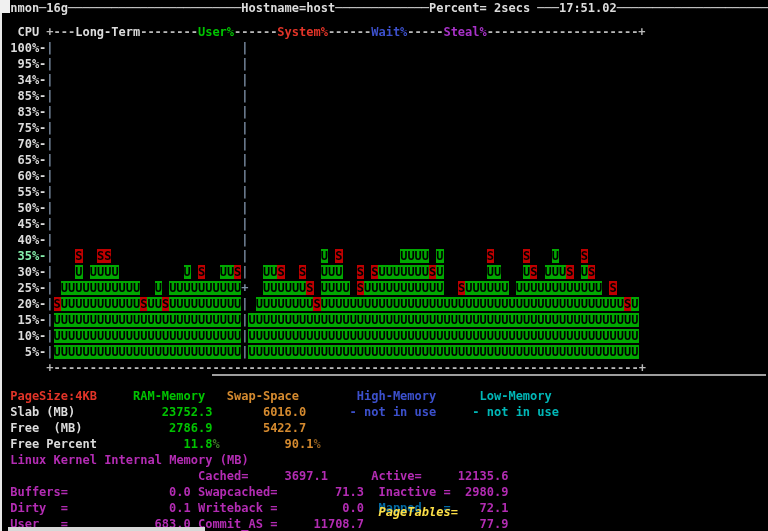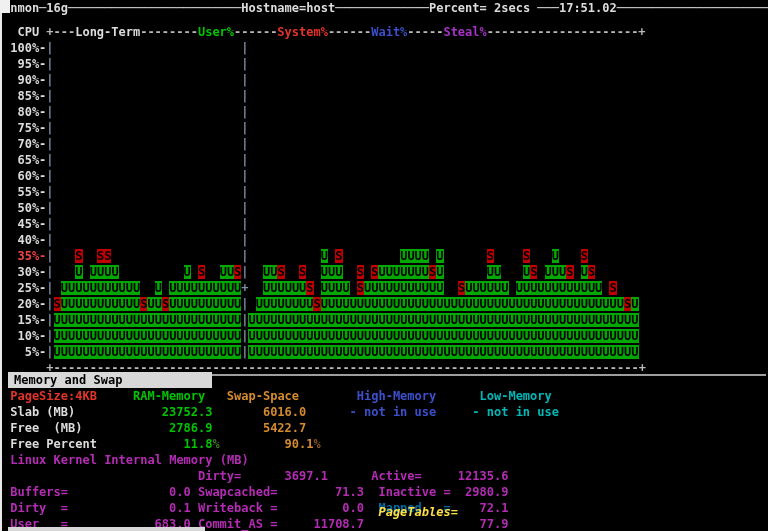--- a/index.html
+++ b/index.html
@@ -44,27 +44,27 @@
       <span class="seg" style="left: 486.74px; top: 24px; color: rgb(185, 185, 185);">---------------------</span>
       <span class="seg" style="left: 638.36px; top: 24px; color: rgb(185, 185, 185);">+</span>
     </div>
   <div id="cpu-chart">
       <span class="seg" style="left: 10.22px; top: 40px; color: rgb(220, 220, 220);">100%-</span>
       <span class="seg" style="left: 46.32px; top: 40px; color: rgb(125, 143, 166);">|</span>
       <span class="seg" style="left: 241.26px; top: 40px; color: rgb(125, 143, 166);">|</span>
       <span class="seg" style="left: 17.44px; top: 56px; color: rgb(220, 220, 220);">95%-</span>
       <span class="seg" style="left: 46.32px; top: 56px; color: rgb(125, 143, 166);">|</span>
       <span class="seg" style="left: 241.26px; top: 56px; color: rgb(125, 143, 166);">|</span>
-      <span class="seg" style="left: 17.44px; top: 72px; color: rgb(220, 220, 220);">90%-</span>
+      <span class="seg" style="left: 17.44px; top: 72px; color: rgb(220, 220, 220);">34%-</span>
       <span class="seg" style="left: 46.32px; top: 72px; color: rgb(125, 143, 166);">|</span>
       <span class="seg" style="left: 241.26px; top: 72px; color: rgb(125, 143, 166);">|</span>
       <span class="seg" style="left: 17.44px; top: 88px; color: rgb(220, 220, 220);">85%-</span>
       <span class="seg" style="left: 46.32px; top: 88px; color: rgb(125, 143, 166);">|</span>
       <span class="seg" style="left: 241.26px; top: 88px; color: rgb(125, 143, 166);">|</span>
-      <span class="seg" style="left: 17.44px; top: 104px; color: rgb(220, 220, 220);">80%-</span>
+      <span class="seg" style="left: 17.44px; top: 104px; color: rgb(220, 220, 220);">83%-</span>
       <span class="seg" style="left: 46.32px; top: 104px; color: rgb(125, 143, 166);">|</span>
       <span class="seg" style="left: 241.26px; top: 104px; color: rgb(125, 143, 166);">|</span>
       <span class="seg" style="left: 17.44px; top: 120px; color: rgb(220, 220, 220);">75%-</span>
       <span class="seg" style="left: 46.32px; top: 120px; color: rgb(125, 143, 166);">|</span>
       <span class="seg" style="left: 241.26px; top: 120px; color: rgb(125, 143, 166);">|</span>
       <span class="seg" style="left: 17.44px; top: 136px; color: rgb(220, 220, 220);">70%-</span>
       <span class="seg" style="left: 46.32px; top: 136px; color: rgb(125, 143, 166);">|</span>
       <span class="seg" style="left: 241.26px; top: 136px; color: rgb(125, 143, 166);">|</span>
       <span class="seg" style="left: 17.44px; top: 152px; color: rgb(220, 220, 220);">65%-</span>
       <span class="seg" style="left: 46.32px; top: 152px; color: rgb(125, 143, 166);">|</span>
@@ -77,21 +77,21 @@
       <span class="seg" style="left: 241.26px; top: 184px; color: rgb(125, 143, 166);">|</span>
       <span class="seg" style="left: 17.44px; top: 200px; color: rgb(220, 220, 220);">50%-</span>
       <span class="seg" style="left: 46.32px; top: 200px; color: rgb(125, 143, 166);">|</span>
       <span class="seg" style="left: 241.26px; top: 200px; color: rgb(125, 143, 166);">|</span>
       <span class="seg" style="left: 17.44px; top: 216px; color: rgb(220, 220, 220);">45%-</span>
       <span class="seg" style="left: 46.32px; top: 216px; color: rgb(125, 143, 166);">|</span>
       <span class="seg" style="left: 241.26px; top: 216px; color: rgb(125, 143, 166);">|</span>
       <span class="seg" style="left: 17.44px; top: 232px; color: rgb(220, 220, 220);">40%-</span>
       <span class="seg" style="left: 46.32px; top: 232px; color: rgb(125, 143, 166);">|</span>
       <span class="seg" style="left: 241.26px; top: 232px; color: rgb(125, 143, 166);">|</span>
-      <span class="seg" style="left: 17.44px; top: 248px; color: #ef4444;">35%-</span>
+      <span class="seg" style="left: 17.44px; top: 248px; color: #86efac;">35%-</span>
       <span class="seg" style="left: 46.32px; top: 248px; color: rgb(125, 143, 166);">|</span>
       <span class="seg" style="left: 241.26px; top: 248px; color: rgb(125, 143, 166);">|</span>
       <span class="seg" style="left: 17.44px; top: 264px; color: rgb(220, 220, 220);">30%-</span>
       <span class="seg" style="left: 46.32px; top: 264px; color: rgb(125, 143, 166);">|</span>
       <span class="seg" style="left: 241.26px; top: 264px; color: rgb(125, 143, 166);">|</span>
       <span class="seg" style="left: 17.44px; top: 280px; color: rgb(220, 220, 220);">25%-</span>
       <span class="seg" style="left: 46.32px; top: 280px; color: rgb(125, 143, 166);">|</span>
       <span class="seg" style="left: 241.26px; top: 280px; color: rgb(125, 143, 166);">+</span>
       <span class="seg" style="left: 17.44px; top: 296px; color: rgb(220, 220, 220);">20%-</span>
       <span class="seg" style="left: 46.32px; top: 296px; color: rgb(125, 143, 166);">|</span>
@@ -537,23 +537,20 @@
       <div class="cell" style="left: 623.92px; top: 345px; background: rgb(0, 168, 0); color: rgb(0, 0, 0);">U</div>
       <div class="cell" style="left: 623.92px; top: 329px; background: rgb(0, 168, 0); color: rgb(0, 0, 0);">U</div>
       <div class="cell" style="left: 623.92px; top: 313px; background: rgb(0, 168, 0); color: rgb(0, 0, 0);">U</div>
       <div class="cell" style="left: 623.92px; top: 297px; background: rgb(191, 0, 0); color: rgb(0, 0, 0);">S</div>
       <div class="cell" style="left: 631.14px; top: 345px; background: rgb(0, 168, 0); color: rgb(0, 0, 0);">U</div>
       <div class="cell" style="left: 631.14px; top: 329px; background: rgb(0, 168, 0); color: rgb(0, 0, 0);">U</div>
       <div class="cell" style="left: 631.14px; top: 313px; background: rgb(0, 168, 0); color: rgb(0, 0, 0);">U</div>
       <div class="cell" style="left: 631.14px; top: 297px; background: rgb(0, 168, 0); color: rgb(0, 0, 0);">U</div>
     </div>
 
-  <div class="hbar" id="mem-header-bar" style="left: 8px; top: 372px; width: 204px; background: rgb(216, 216, 216);">
-    <span>Memory and Swap</span>
-  </div>
   <div id="mem-header-line" style="position: absolute; left: 212px; top: 374px; width: 554px; height: 2px; background: rgb(158, 158, 158);"></div>
 
   <div id="memory-rows">
       <span class="seg" style="left: 10.22px; top: 388px; color: rgb(226, 52, 40);">PageSize:4KB</span>
       <span class="seg" style="left: 132.96px; top: 388px; color: rgb(0, 196, 0);">RAM-Memory</span>
       <span class="seg" style="left: 226.82px; top: 388px; color: rgb(212, 138, 47);">Swap-Space</span>
       <span class="seg" style="left: 356.78px; top: 388px; color: rgb(60, 80, 204);">High-Memory</span>
       <span class="seg" style="left: 479.52px; top: 388px; color: rgb(0, 183, 183);">Low-Memory</span>
       <span class="seg" style="left: 10.22px; top: 404px; color: rgb(220, 220, 220);">Slab (MB)</span>
       <span class="seg" style="left: 161.84px; top: 404px; color: rgb(0, 196, 0);">23752.3</span>
@@ -562,21 +559,21 @@
       <span class="seg" style="left: 472.3px; top: 404px; color: rgb(0, 183, 183);">- not in use</span>
       <span class="seg" style="left: 10.22px; top: 420px; color: rgb(220, 220, 220);">Free  (MB)</span>
       <span class="seg" style="left: 169.06px; top: 420px; color: rgb(0, 196, 0);">2786.9</span>
       <span class="seg" style="left: 262.92px; top: 420px; color: rgb(212, 138, 47);">5422.7</span>
       <span class="seg" style="left: 10.22px; top: 436px; color: rgb(220, 220, 220);">Free Percent</span>
       <span class="seg" style="left: 183.5px; top: 436px; color: rgb(0, 196, 0);">11.8</span>
       <span class="seg" style="left: 212.38px; top: 436px; color: rgb(63, 122, 40);">%</span>
       <span class="seg" style="left: 284.58px; top: 436px; color: rgb(212, 138, 47);">90.1</span>
       <span class="seg" style="left: 313.46px; top: 436px; color: rgb(138, 90, 30);">%</span>
       <span class="seg" style="left: 10.22px; top: 452px; color: rgb(179, 44, 179);">Linux Kernel Internal Memory (MB)</span>
-      <span class="seg" style="left: 197.94px; top: 468px; color: rgb(179, 44, 179);">Dirty=</span>
+      <span class="seg" style="left: 197.94px; top: 468px; color: rgb(179, 44, 179);">Cached=</span>
       <span class="seg" style="left: 284.58px; top: 468px; color: rgb(179, 44, 179);">3697.1</span>
       <span class="seg" style="left: 371.22px; top: 468px; color: rgb(179, 44, 179);">Active=</span>
       <span class="seg" style="left: 457.86px; top: 468px; color: rgb(179, 44, 179);">12135.6</span>
       <span class="seg" style="left: 10.22px; top: 484px; color: rgb(179, 44, 179);">Buffers=</span>
       <span class="seg" style="left: 169.06px; top: 484px; color: rgb(179, 44, 179);">0.0</span>
       <span class="seg" style="left: 197.94px; top: 484px; color: rgb(179, 44, 179);">Swapcached=</span>
       <span class="seg" style="left: 335.12px; top: 484px; color: rgb(179, 44, 179);">71.3</span>
       <span class="seg" style="left: 378.44px; top: 484px; color: rgb(179, 44, 179);">Inactive =</span>
       <span class="seg" style="left: 465.08px; top: 484px; color: rgb(179, 44, 179);">2980.9</span>
       <span class="seg" style="left: 10.22px; top: 500px; color: rgb(179, 44, 179);">Dirty  =</span>

